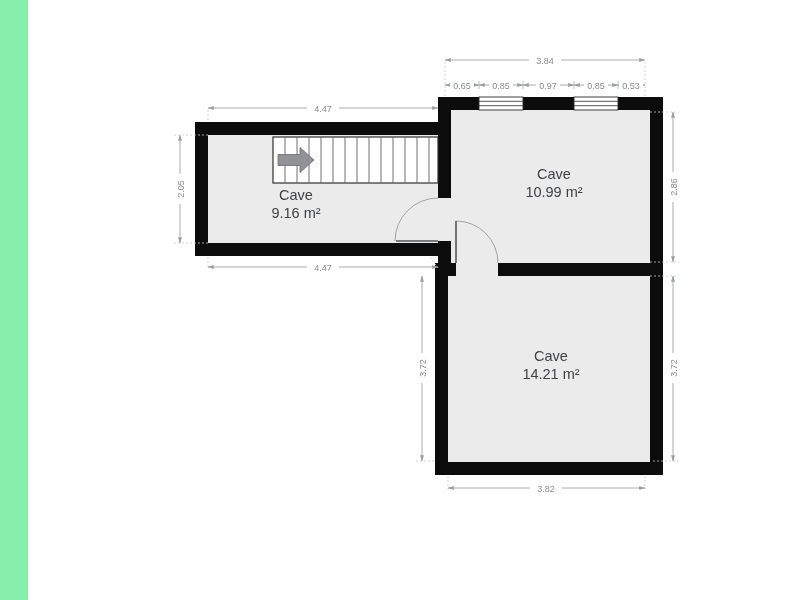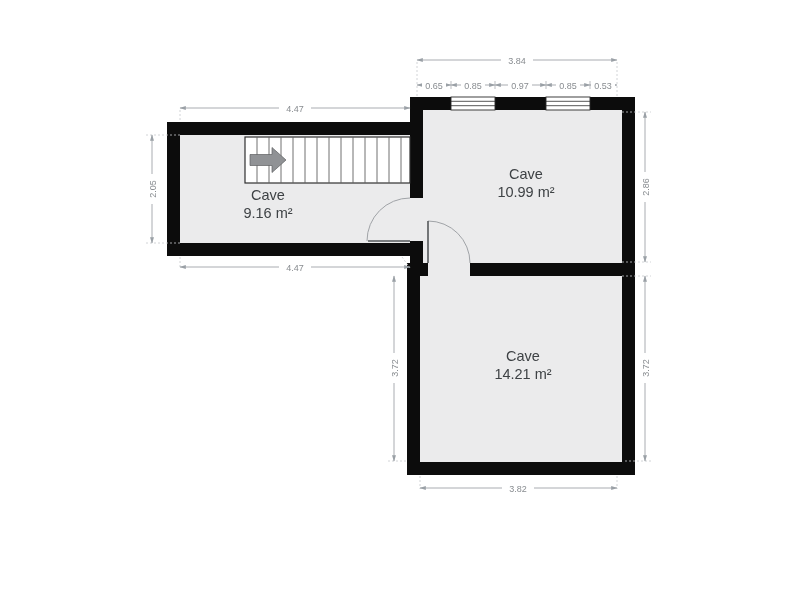--- a/index.html
+++ b/index.html
@@ -1,17 +1,17 @@
 <!DOCTYPE html>
 <html><head>
 <meta charset="utf-8">
 <style>
   html,body{margin:0;padding:0;background:#fff;}
   .canvas{position:relative;width:668px;height:600px;background:#86efac;overflow:hidden;
-          font-family:"Liberation Sans",sans-serif;}
+          font-family:"Liberation Sans",sans-serif;padding-left:28px;}
   svg{display:block;}
   .dim{font-family:"Liberation Sans",sans-serif;font-size:9px;fill:#888c90;}
   .room{font-family:"Liberation Sans",sans-serif;font-size:14.5px;fill:#3e4245;}
   .dimline{stroke:#a9acb1;stroke-width:1;fill:none;}
   .tick{stroke:#a9acb1;stroke-width:0.8;}
   .dotted{stroke:#c6c9cd;stroke-width:0.8;stroke-dasharray:2 2;fill:none;}
   .wall{fill:#0c0c0c;}
   .floor{fill:#ebebec;}
   .doorarc{stroke:#a0a3a7;stroke-width:1;fill:none;}
   .doorleaf{stroke:#55585b;stroke-width:1.6;}

